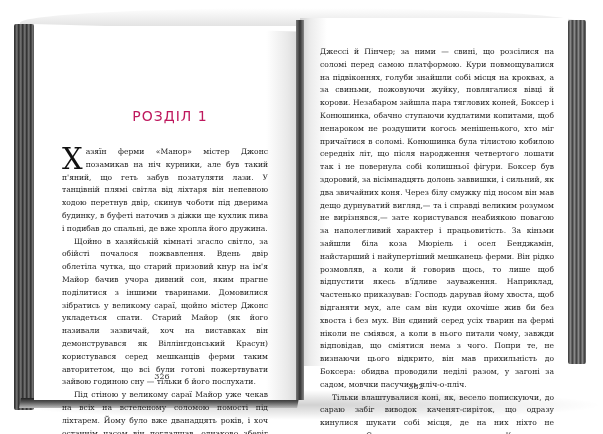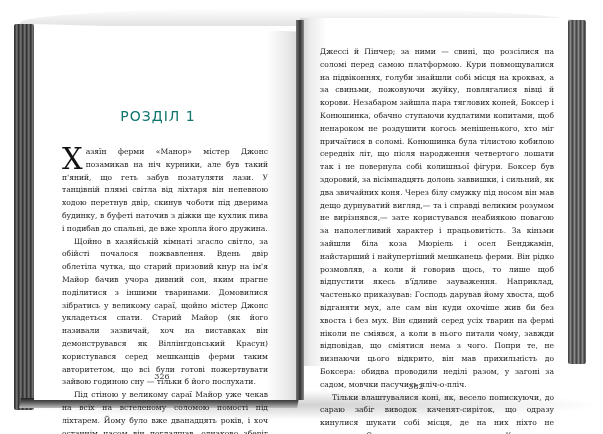--- a/index.html
+++ b/index.html
@@ -45,24 +45,24 @@
   .gutter {
     position: absolute; left: 296px; top: 20px; width: 8px; height: 380px;
     background: linear-gradient(90deg, #777 0%, #333 50%, #888 100%);
   }
   .top-curve {
     position: absolute; left: 20px; top: 8px; width: 560px; height: 18px;
     background: linear-gradient(180deg, rgba(255,255,255,0) 0%, rgba(220,220,220,0.8) 100%);
     border-radius: 60% 60% 0 0 / 100% 100% 0 0;
   }
   .chapter-title {
-    position: absolute; left: 58px; top: 108px; width: 200px;
+    position: absolute; left: 70px; top: 108px; width: 200px;
     text-align: center;
     font-family: "DejaVu Sans", sans-serif;
-    font-size: 14px; letter-spacing: 1px; color: #0f766e;
+    font-size: 14px; letter-spacing: 1px; color: #be185d;
   }
   .text {
     position: absolute; color: #222; font-size: 7.6px; line-height: 12.8px;
     text-align: justify;
   }
   .text p { margin: 0; text-indent: 12px; }
   .text p.noindent { text-indent: 0; }
   .left-text { left: 62px; top: 146px; width: 206px; }
   .right-text { left: 320px; top: 46px; width: 234px; }
   .dropcap {

